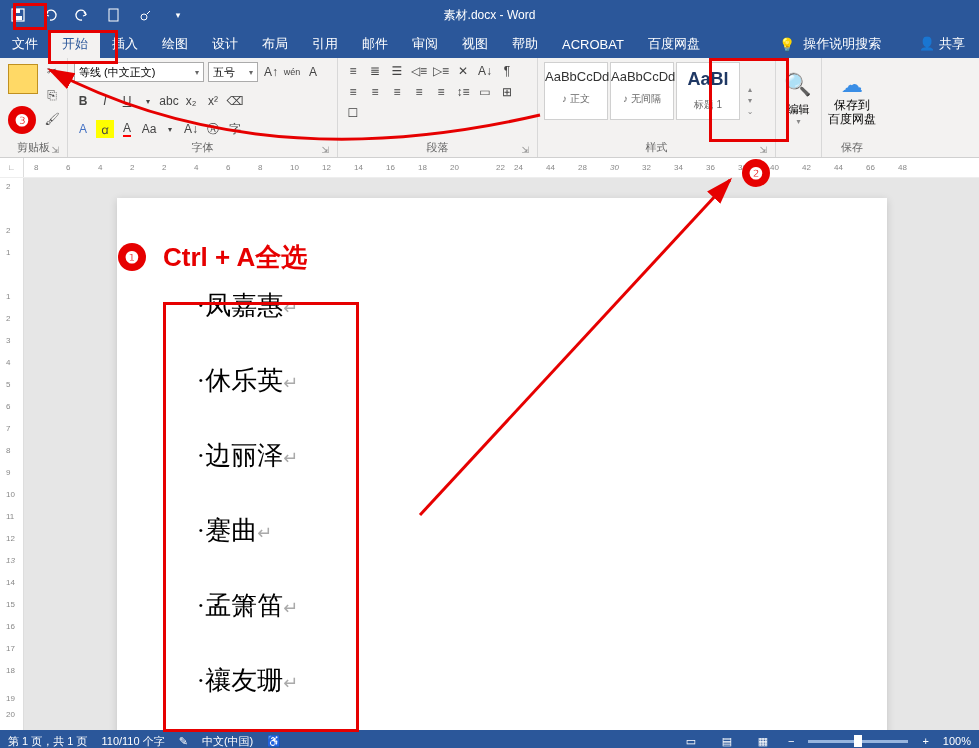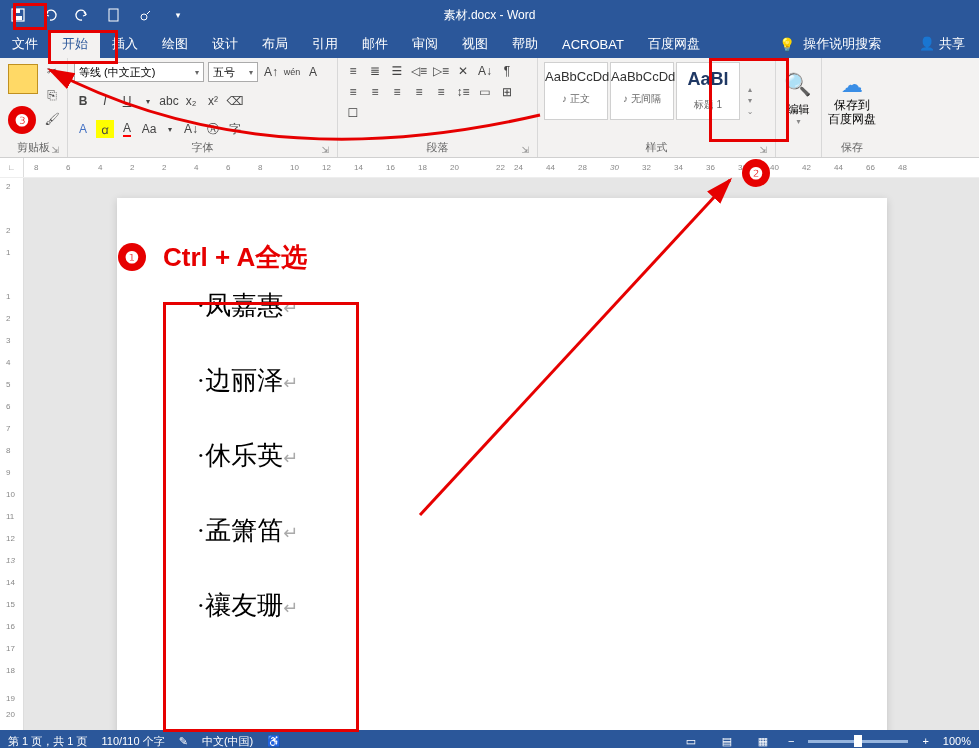--- a/index.html
+++ b/index.html
@@ -328,22 +328,23 @@
       <span class="vruler-tick" style="top: 422px;">15</span>
       <span class="vruler-tick" style="top: 444px;">16</span>
       <span class="vruler-tick" style="top: 466px;">17</span>
       <span class="vruler-tick" style="top: 488px;">18</span>
       <span class="vruler-tick" style="top: 516px;">19</span>
       <span class="vruler-tick" style="top: 532px;">20</span>
     </div>
   <div class="doc-canvas">
     <div class="page" id="page">
         <div class="line">·凤嘉惠<span class="ret">↵</span></div>
+        <div class="line">·休乐英<span class="ret">↵</span></div>
         <div class="line">·边丽泽<span class="ret">↵</span></div>
-        <div class="line">·休乐英<span class="ret">↵</span></div>
+        <div class="line">·蹇曲<span class="ret">↵</span></div>
         <div class="line">·孟箫笛<span class="ret">↵</span></div>
         <div class="line">·禳友珊<span class="ret">↵</span></div>
       </div>
   </div>
 </div>
 
 <div class="statusbar">
   <span>第 1 页，共 1 页</span>
   <span>110/110 个字</span>
   <span>✎</span>

